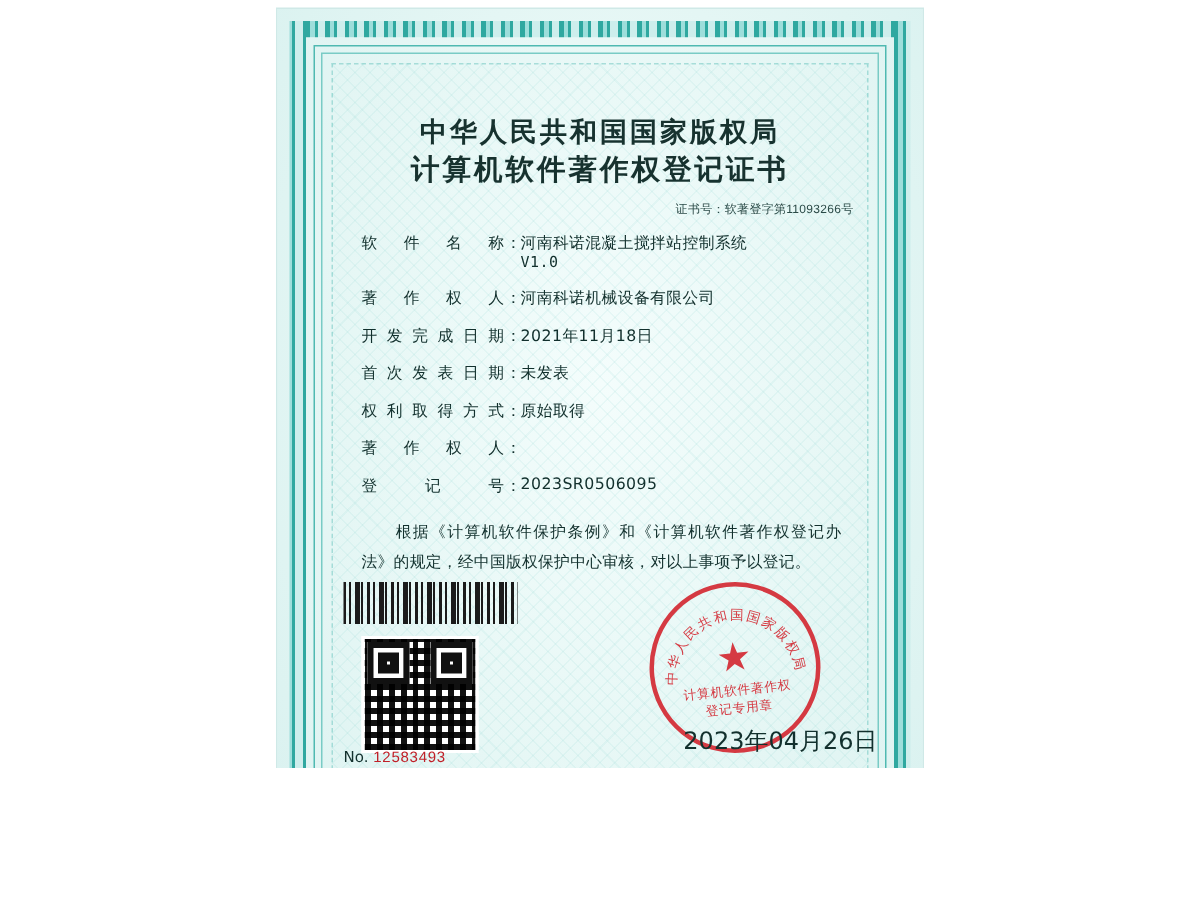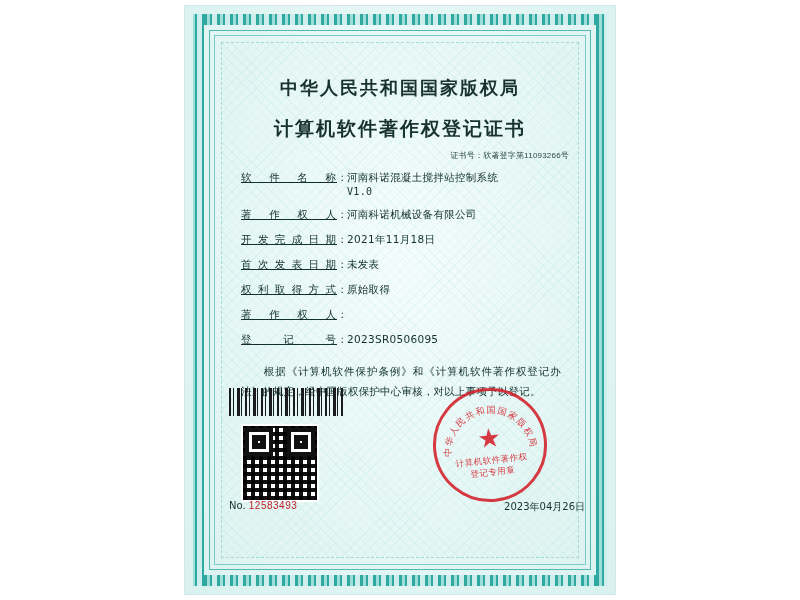--- a/index.html
+++ b/index.html
@@ -7,21 +7,21 @@
     padding: 0;
     width: 800px;
     height: 600px;
     background: #ffffff;
     font-family: "Liberation Sans", sans-serif;
   }
 
   #certificate-page {
     position: relative;
     width: 800px;
-    height: 600px;
+    height: 512px;
     background: #ffffff;
     overflow: hidden;
   }
 
   
   .cert-sheet {
     position: absolute;
     left: 185px;
     top: 6px;
     width: 430px;
@@ -104,21 +104,21 @@
     color: #17322f;
     margin-top: 30px;
   }
   .title-sub {
     text-align: center;
     font-family: "DejaVu Serif", serif;
     font-size: 19px;
     font-weight: bold;
     letter-spacing: 2px;
     color: #17322f;
-    margin-top: 16px;
+    margin-top: 0;
   }
 
   .cert-no {
     text-align: right;
     font-size: 8px;
     color: #2b4a47;
     margin-top: 8px;
     padding-right: 6px;
     letter-spacing: 0.2px;
   }
@@ -135,21 +135,20 @@
     font-size: 10.5px;
     color: #12302d;
   }
   .field-label {
     width: 96px;
     flex: 0 0 96px;
     text-align: justify;
     text-align-last: justify;
     letter-spacing: 1px;
     font-family: "DejaVu Sans", sans-serif;
-    text-decoration: underline;
   }
   .field-colon {
     width: 10px;
     flex: 0 0 10px;
   }
   .field-value {
     flex: 1 1 auto;
     font-family: "DejaVu Sans", sans-serif;
     letter-spacing: 0.3px;
   }
@@ -270,22 +269,22 @@
     font-family: "DejaVu Sans", sans-serif;
   }
   .footer-no .num {
     color: #c02028;
     font-family: Liberation Sans, sans-serif;
     letter-spacing: 0.5px;
   }
   .footer-date {
     position: absolute;
     right: 30px;
-    top: 494px;
-    font-size: 10px;
+    top: 478px;
+    font-size: 16px;
     color: #12302d;
     font-family: "DejaVu Sans", sans-serif;
   }
 </style>
 </head>
 <body>
 
 <div id="certificate-page">
 
   <div class="cert-sheet">

